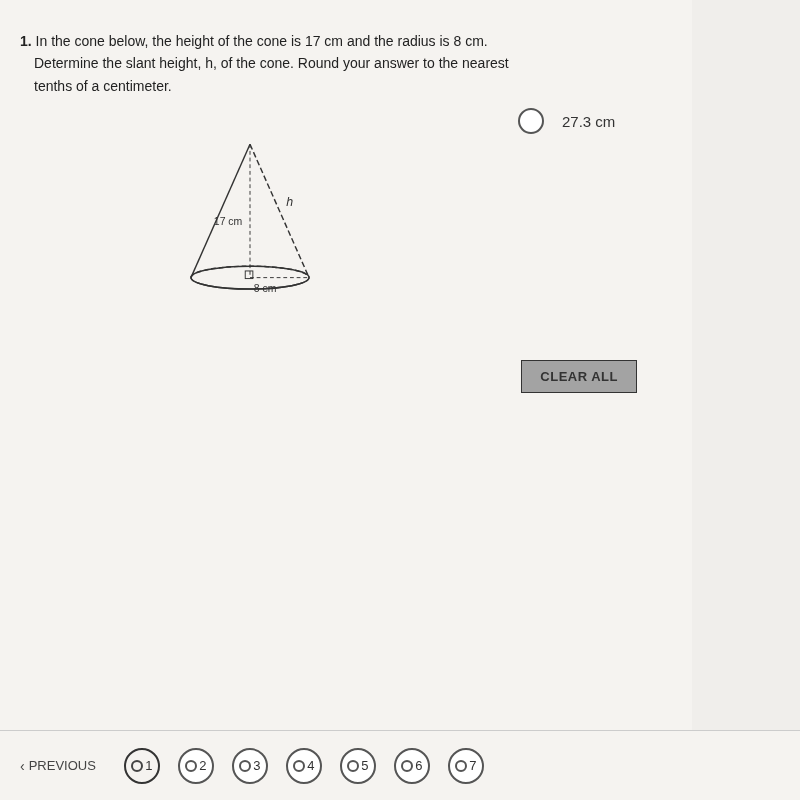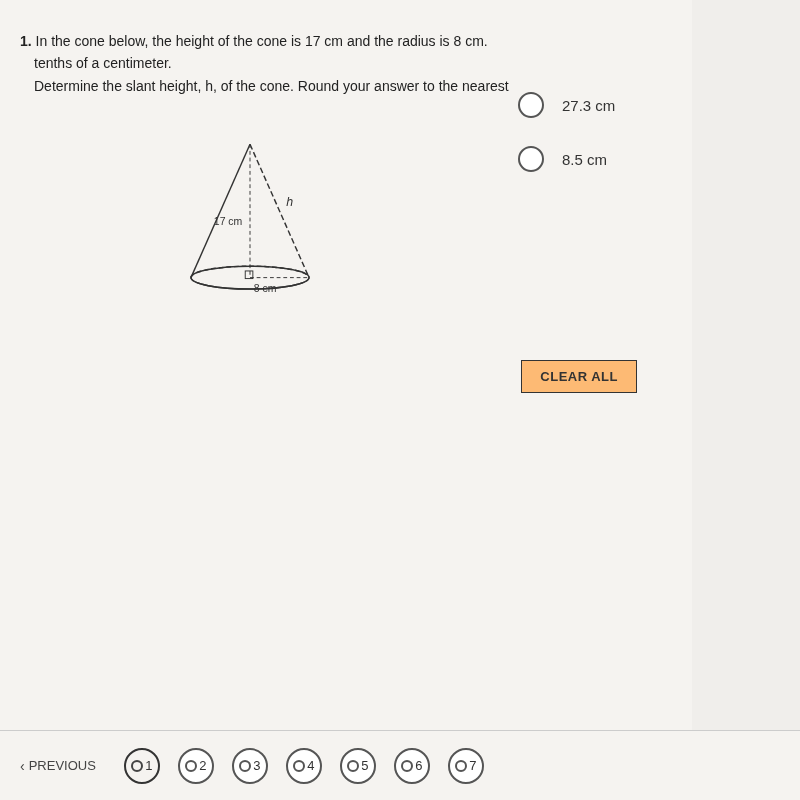--- a/index.html
+++ b/index.html
@@ -41,21 +41,21 @@
     }
 
     .cone-svg {
       width: 200px;
       height: 200px;
     }
 
     .answer-options {
       position: absolute;
       right: 60px;
-      top: 92px;
+      top: 108px;
       display: flex;
       flex-direction: column;
       gap: 28px;
     }
 
     .option-row {
       display: flex;
       align-items: center;
       gap: 18px;
       cursor: pointer;
@@ -77,21 +77,21 @@
       font-size: 15px;
       color: #333;
       min-width: 70px;
     }
 
     .clear-all-btn {
       position: absolute;
       right: 55px;
       top: 360px;
       border: 1.5px solid #333;
-      background: #fdba74;
+      background: #a3a3a3;
       padding: 8px 18px;
       font-size: 13px;
       font-weight: bold;
       letter-spacing: 0.5px;
       cursor: pointer;
       color: #333;
     }
 
     
     .bottom-nav {
@@ -147,22 +147,22 @@
 </head>
 <body>
 
 <div class="main-content">
 
   <div class="question-text">
     <p>
       <span class="question-number">1.</span>
       <span>In the cone below, the height of the cone is 17 cm and the radius is 8 cm.</span>
     </p>
+    <p style="padding-left:14px;">Determine the slant height, h, of the cone.  Round your answer to the nearest</p>
     <p style="padding-left:14px;">tenths of a centimeter.</p>
-    <p style="padding-left:14px;">Determine the slant height, h, of the cone.  Round your answer to the nearest</p>
   </div>
 
   <div class="diagram-area">
     <svg class="cone-svg" viewBox="0 0 200 210" xmlns="http://www.w3.org/2000/svg">
 
       <line x1="100" y1="15" x2="38" y2="155" stroke="#333" stroke-width="1.5"></line>
 
       <line x1="100" y1="15" x2="162" y2="155" stroke="#333" stroke-width="1.5" stroke-dasharray="6,3"></line>
 
       <ellipse cx="100" cy="155" rx="62" ry="12" fill="none" stroke="#333" stroke-width="1.5"></ellipse>
@@ -185,24 +185,20 @@
     </svg>
   </div>
 
   <div class="answer-options">
 
     <div class="option-row">
       <div class="radio-circle"></div>
       <span class="option-label">27.3 cm</span>
     </div>
 
-    <div class="option-row">
-      <div class="radio-circle"></div>
-      <span class="option-label">8.5 cm</span>
-    </div>
 
 
 
   </div>
 
   <button class="clear-all-btn">CLEAR ALL</button>
 
 </div>
 
 <div class="bottom-nav">

